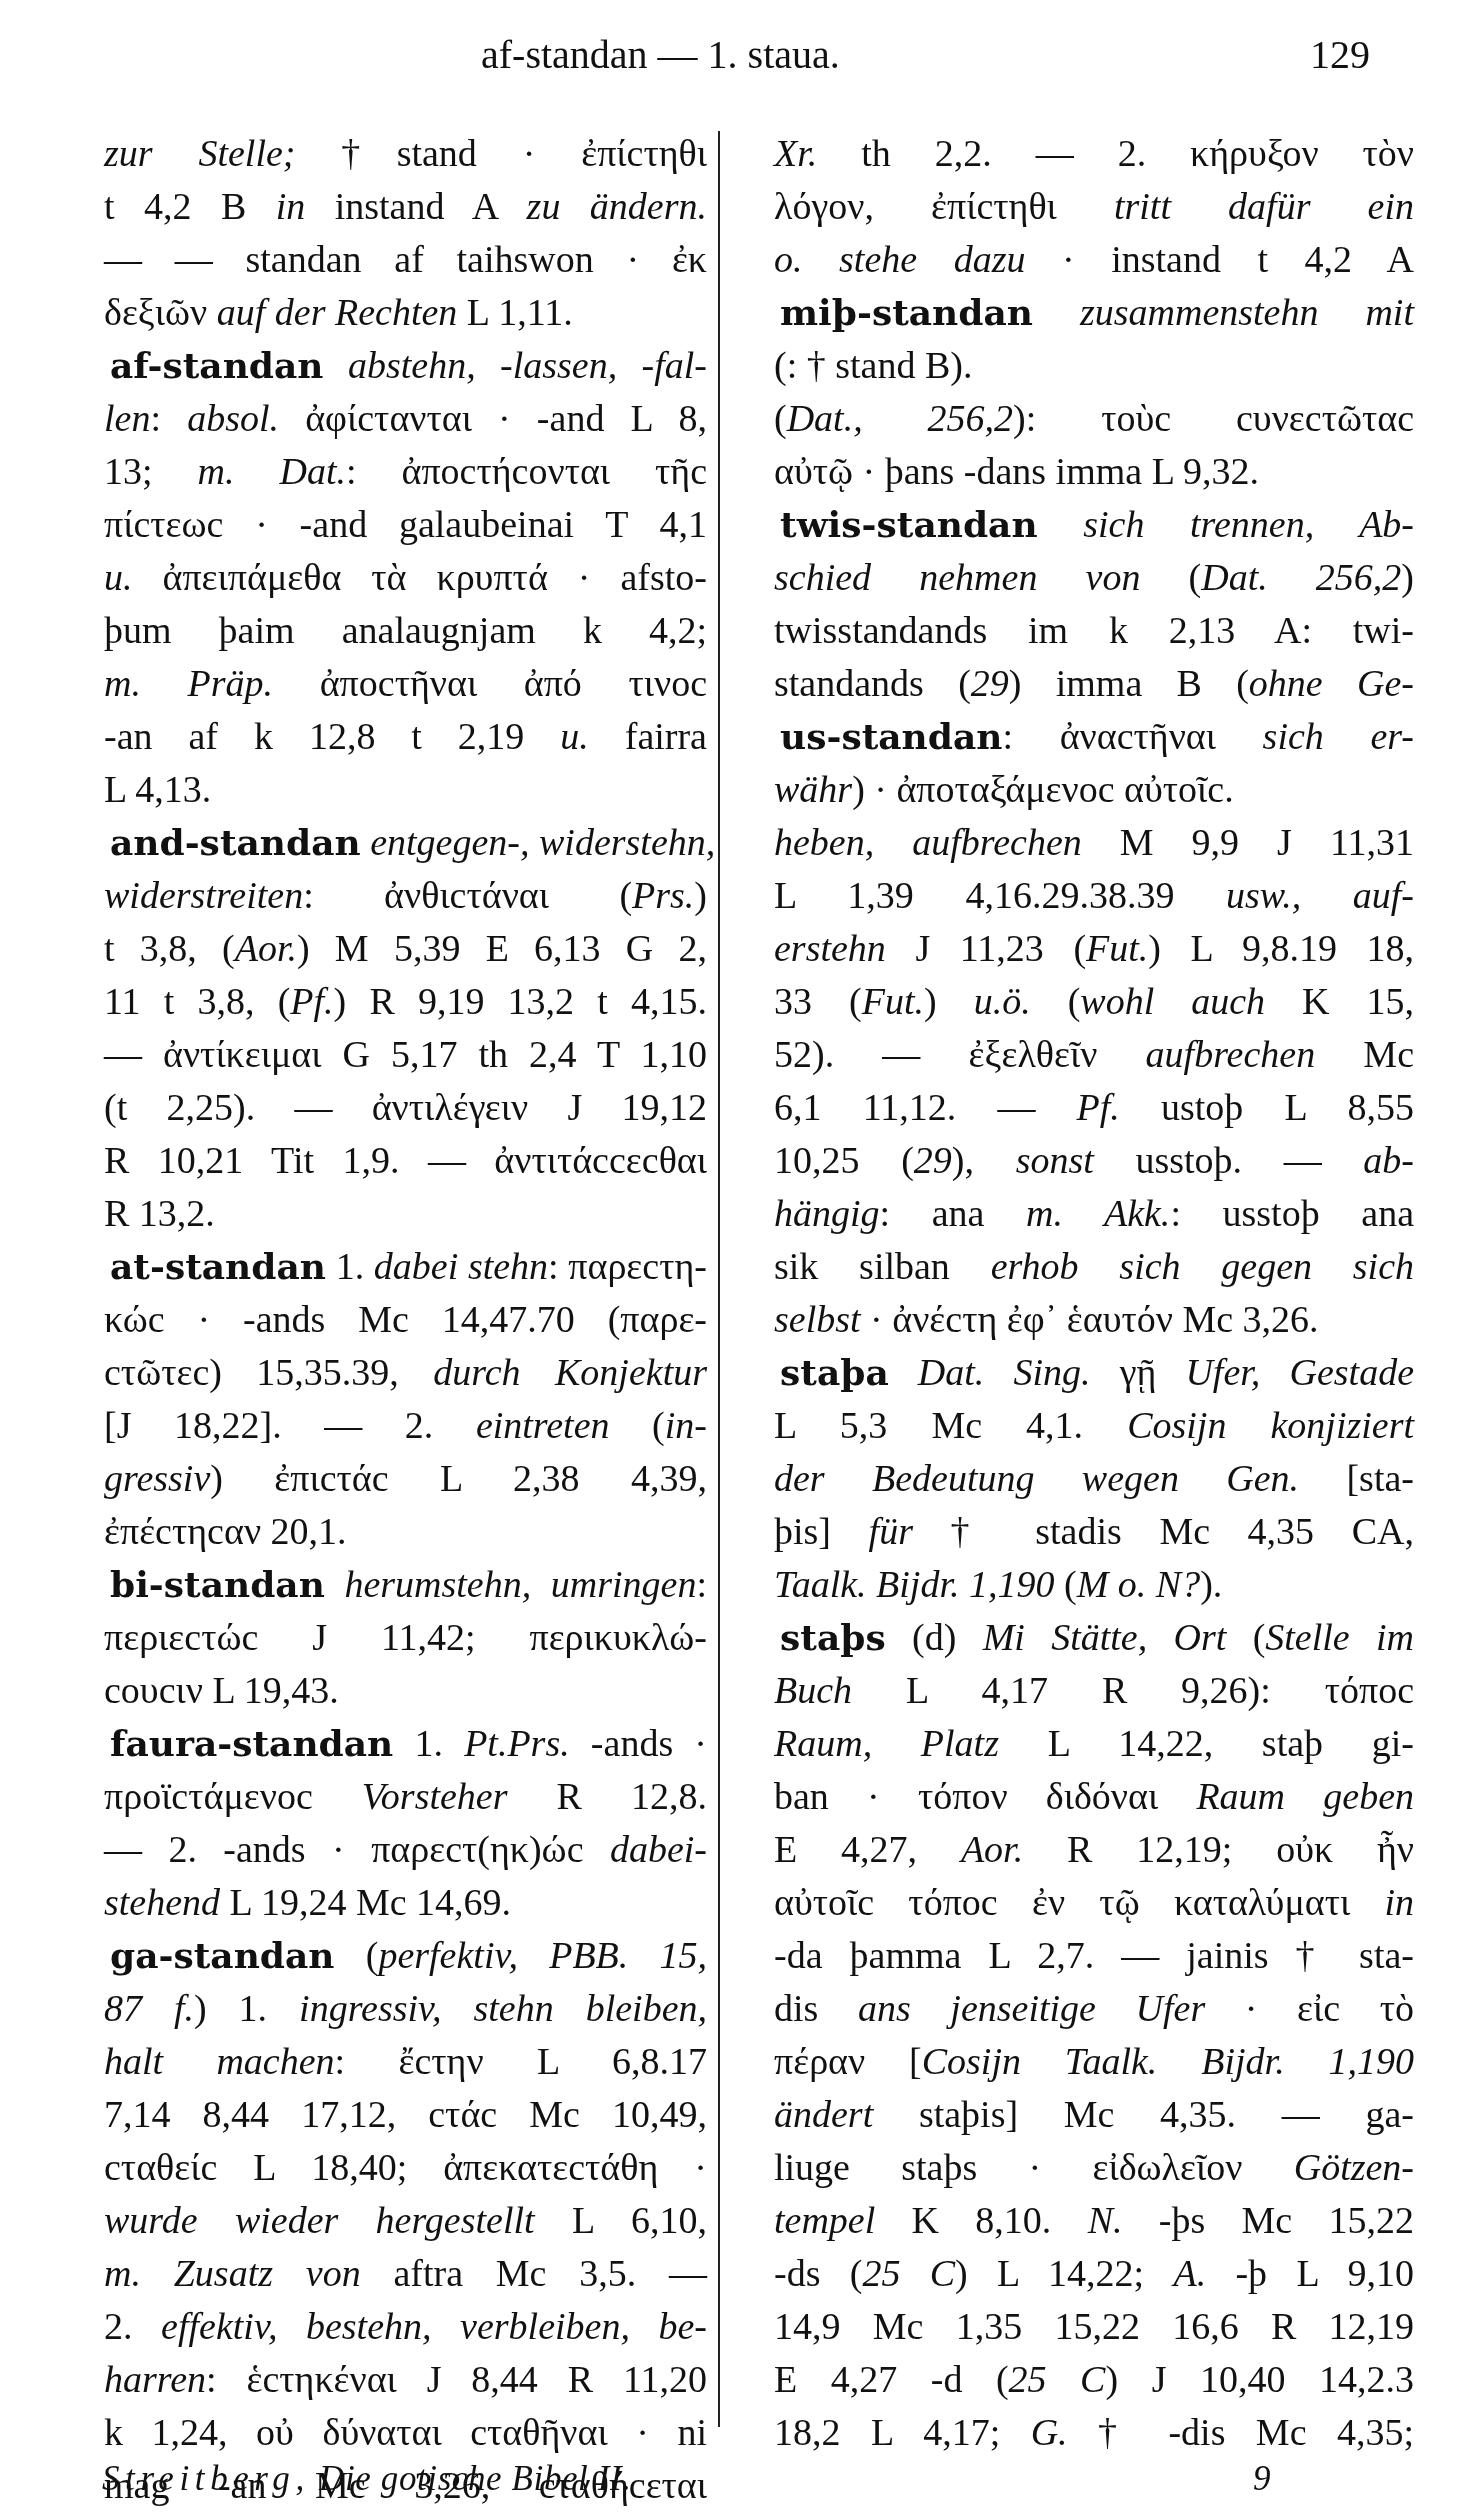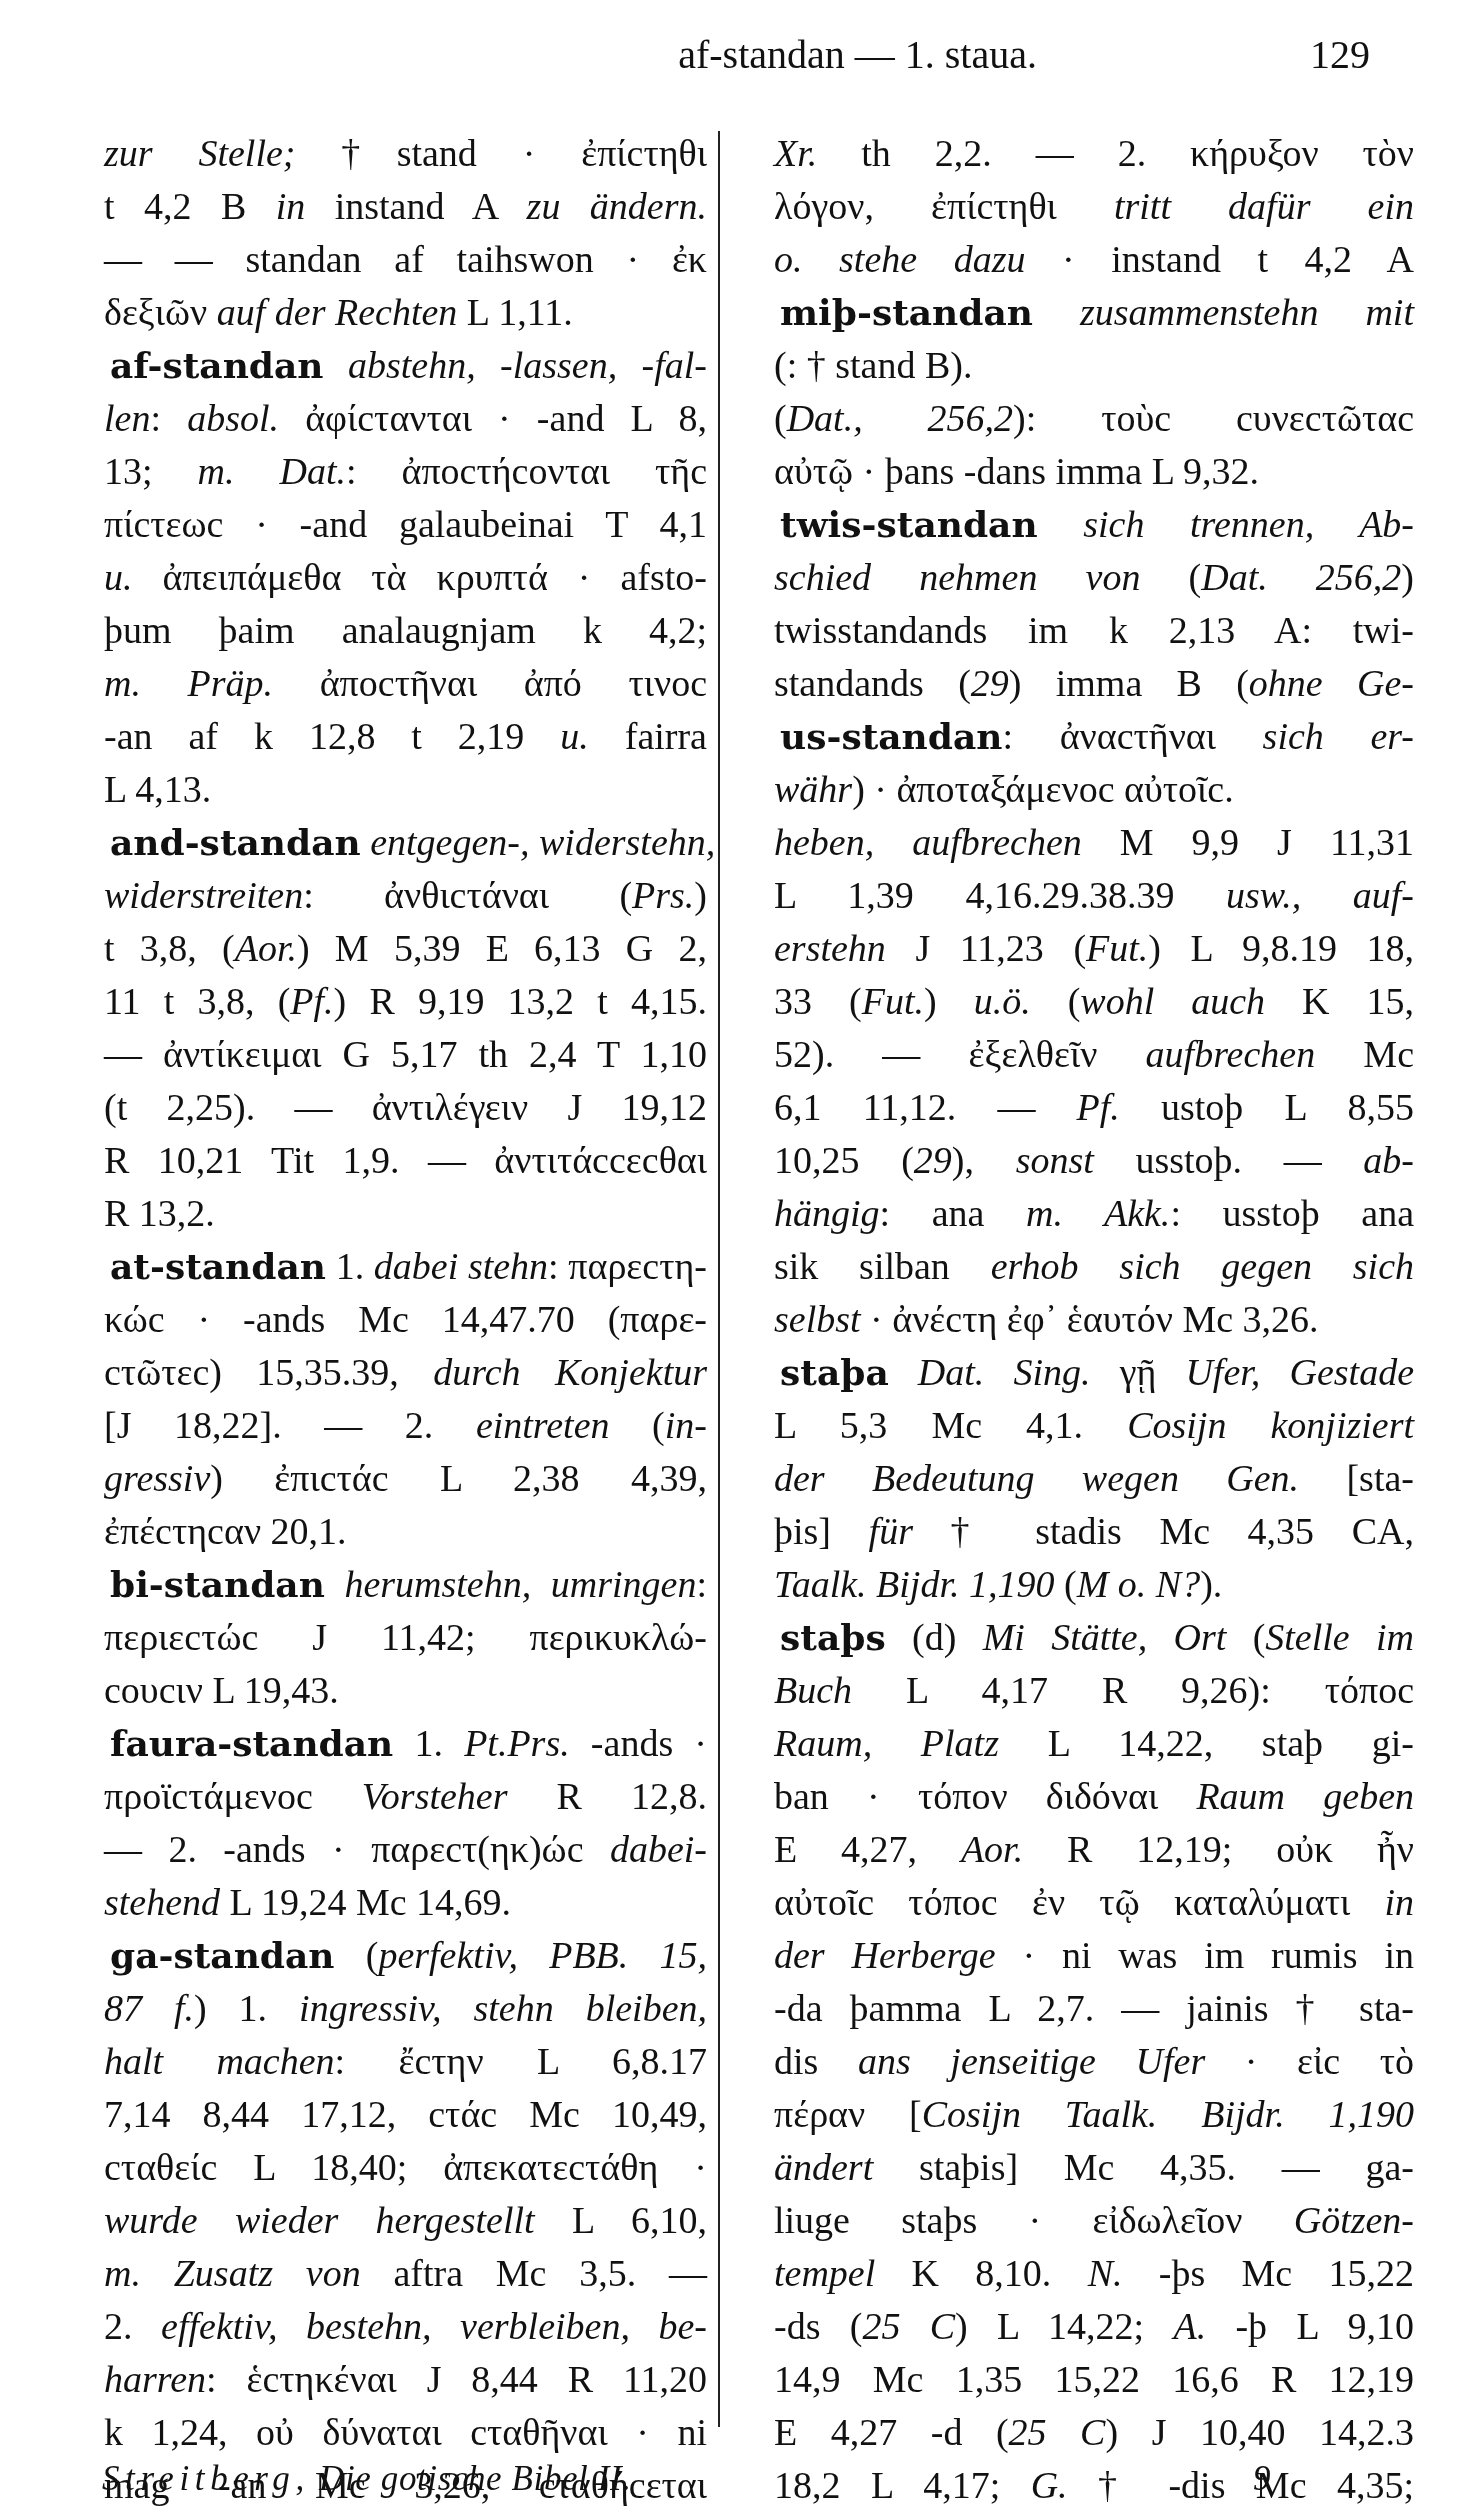--- a/index.html
+++ b/index.html
@@ -6,21 +6,21 @@
   body {
     width: 1463px; height: 2512px; position: relative; overflow: hidden;
     font-family: "Liberation Serif", "DejaVu Serif", serif;
     color: #111111;
   }
   .running-head {
     position: absolute; top: 30px; left: 0; width: 1463px; height: 49px;
     font-size: 40px; line-height: 49px;
   }
   .running-head .title {
-    position: absolute; left: 481px; top: 0; width: 556px; text-align: right;
+    position: absolute; left: 481px; top: 0; width: 556px; text-align: left;
     letter-spacing: 0px;
   }
   .running-head .pageno {
     position: absolute; right: 93px; top: 0; text-align: right;
   }
   .column {
     position: absolute; top: 127px; width: 617px;
     font-size: 38px; line-height: 53px;
   }
   .col-left  { left: 82px; width: 625px; }
@@ -134,21 +134,20 @@
     <span class="line indent">L 5,3 Mc 4,1. <i>Cosijn konjiziert</i></span>
     <span class="line indent"><i>der Bedeutung wegen Gen.</i> [sta-</span>
     <span class="line indent">þis] <i>für</i> † stadis Mc 4,35 CA,</span>
     <span class="line indent last"><i>Taalk. Bijdr. 1,190</i> (<i>M o. N?</i>).</span>
     <span class="line hw"><span class="hw-word">staþs</span> (d) <i>Mi Stätte, Ort</i> (<i>Stelle im</i></span>
     <span class="line indent"><i>Buch</i> L 4,17 R 9,26): τόποc</span>
     <span class="line indent"><i>Raum, Platz</i> L 14,22, staþ gi-</span>
     <span class="line indent">ban · τόπον διδόναι <i>Raum geben</i></span>
     <span class="line indent">E 4,27, <i>Aor.</i> R 12,19; οὐκ ἦν</span>
     <span class="line indent">αὐτοῖc τόποc ἐν τῷ καταλύματι <i>in</i></span>
-    <span class="line indent"><i>der Herberge</i> · ni was im rumis in</span>
     <span class="line indent">-da þamma L 2,7. — jainis † sta-</span>
     <span class="line indent">dis <i>ans jenseitige Ufer</i> · εἰc τὸ</span>
     <span class="line indent">πέραν [<i>Cosijn Taalk. Bijdr. 1,190</i></span>
     <span class="line indent"><i>ändert</i> staþis] Mc 4,35. — ga-</span>
     <span class="line indent">liuge staþs · εἰδωλεῖον <i>Götzen-</i></span>
     <span class="line indent"><i>tempel</i> K 8,10. <i>N.</i> -þs Mc 15,22</span>
     <span class="line indent">-ds (<i>25 C</i>) L 14,22; <i>A.</i> -þ L 9,10</span>
     <span class="line indent">14,9 Mc 1,35 15,22 16,6 R 12,19</span>
     <span class="line indent">E 4,27 -d (<i>25 C</i>) J 10,40 14,2.3</span>
     <span class="line indent">18,2 L 4,17; <i>G.</i> † -dis Mc 4,35;</span>

